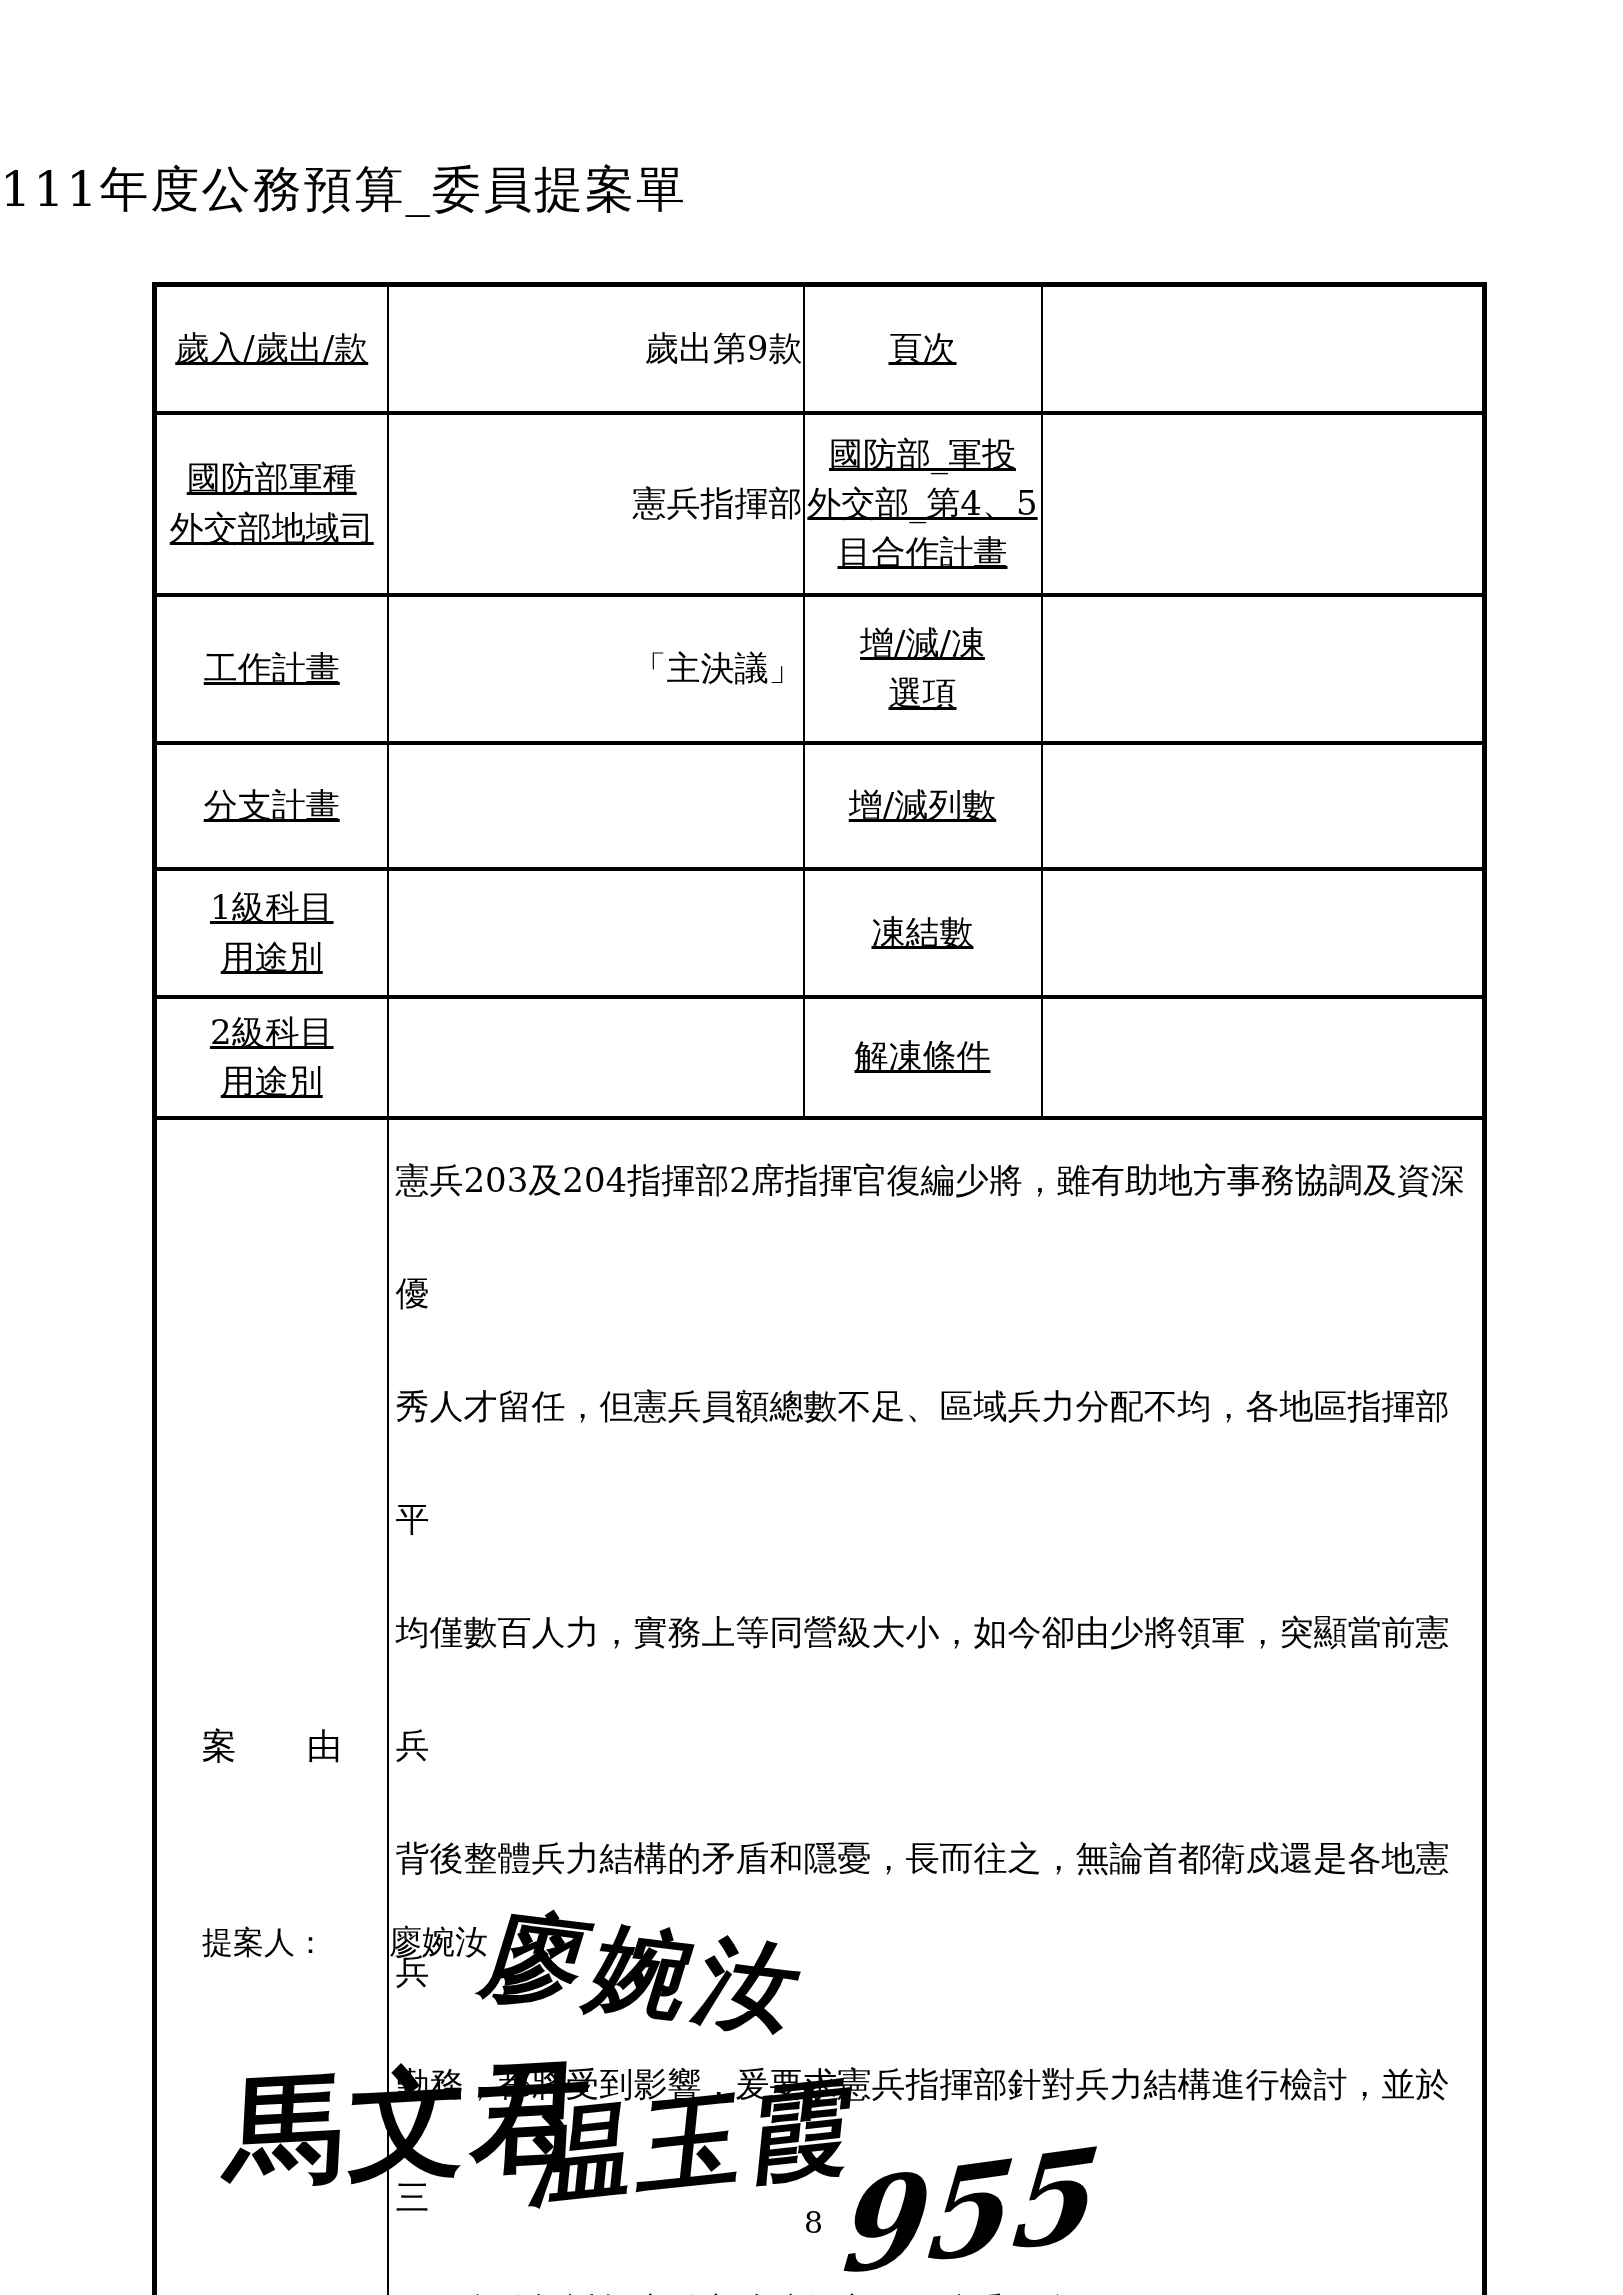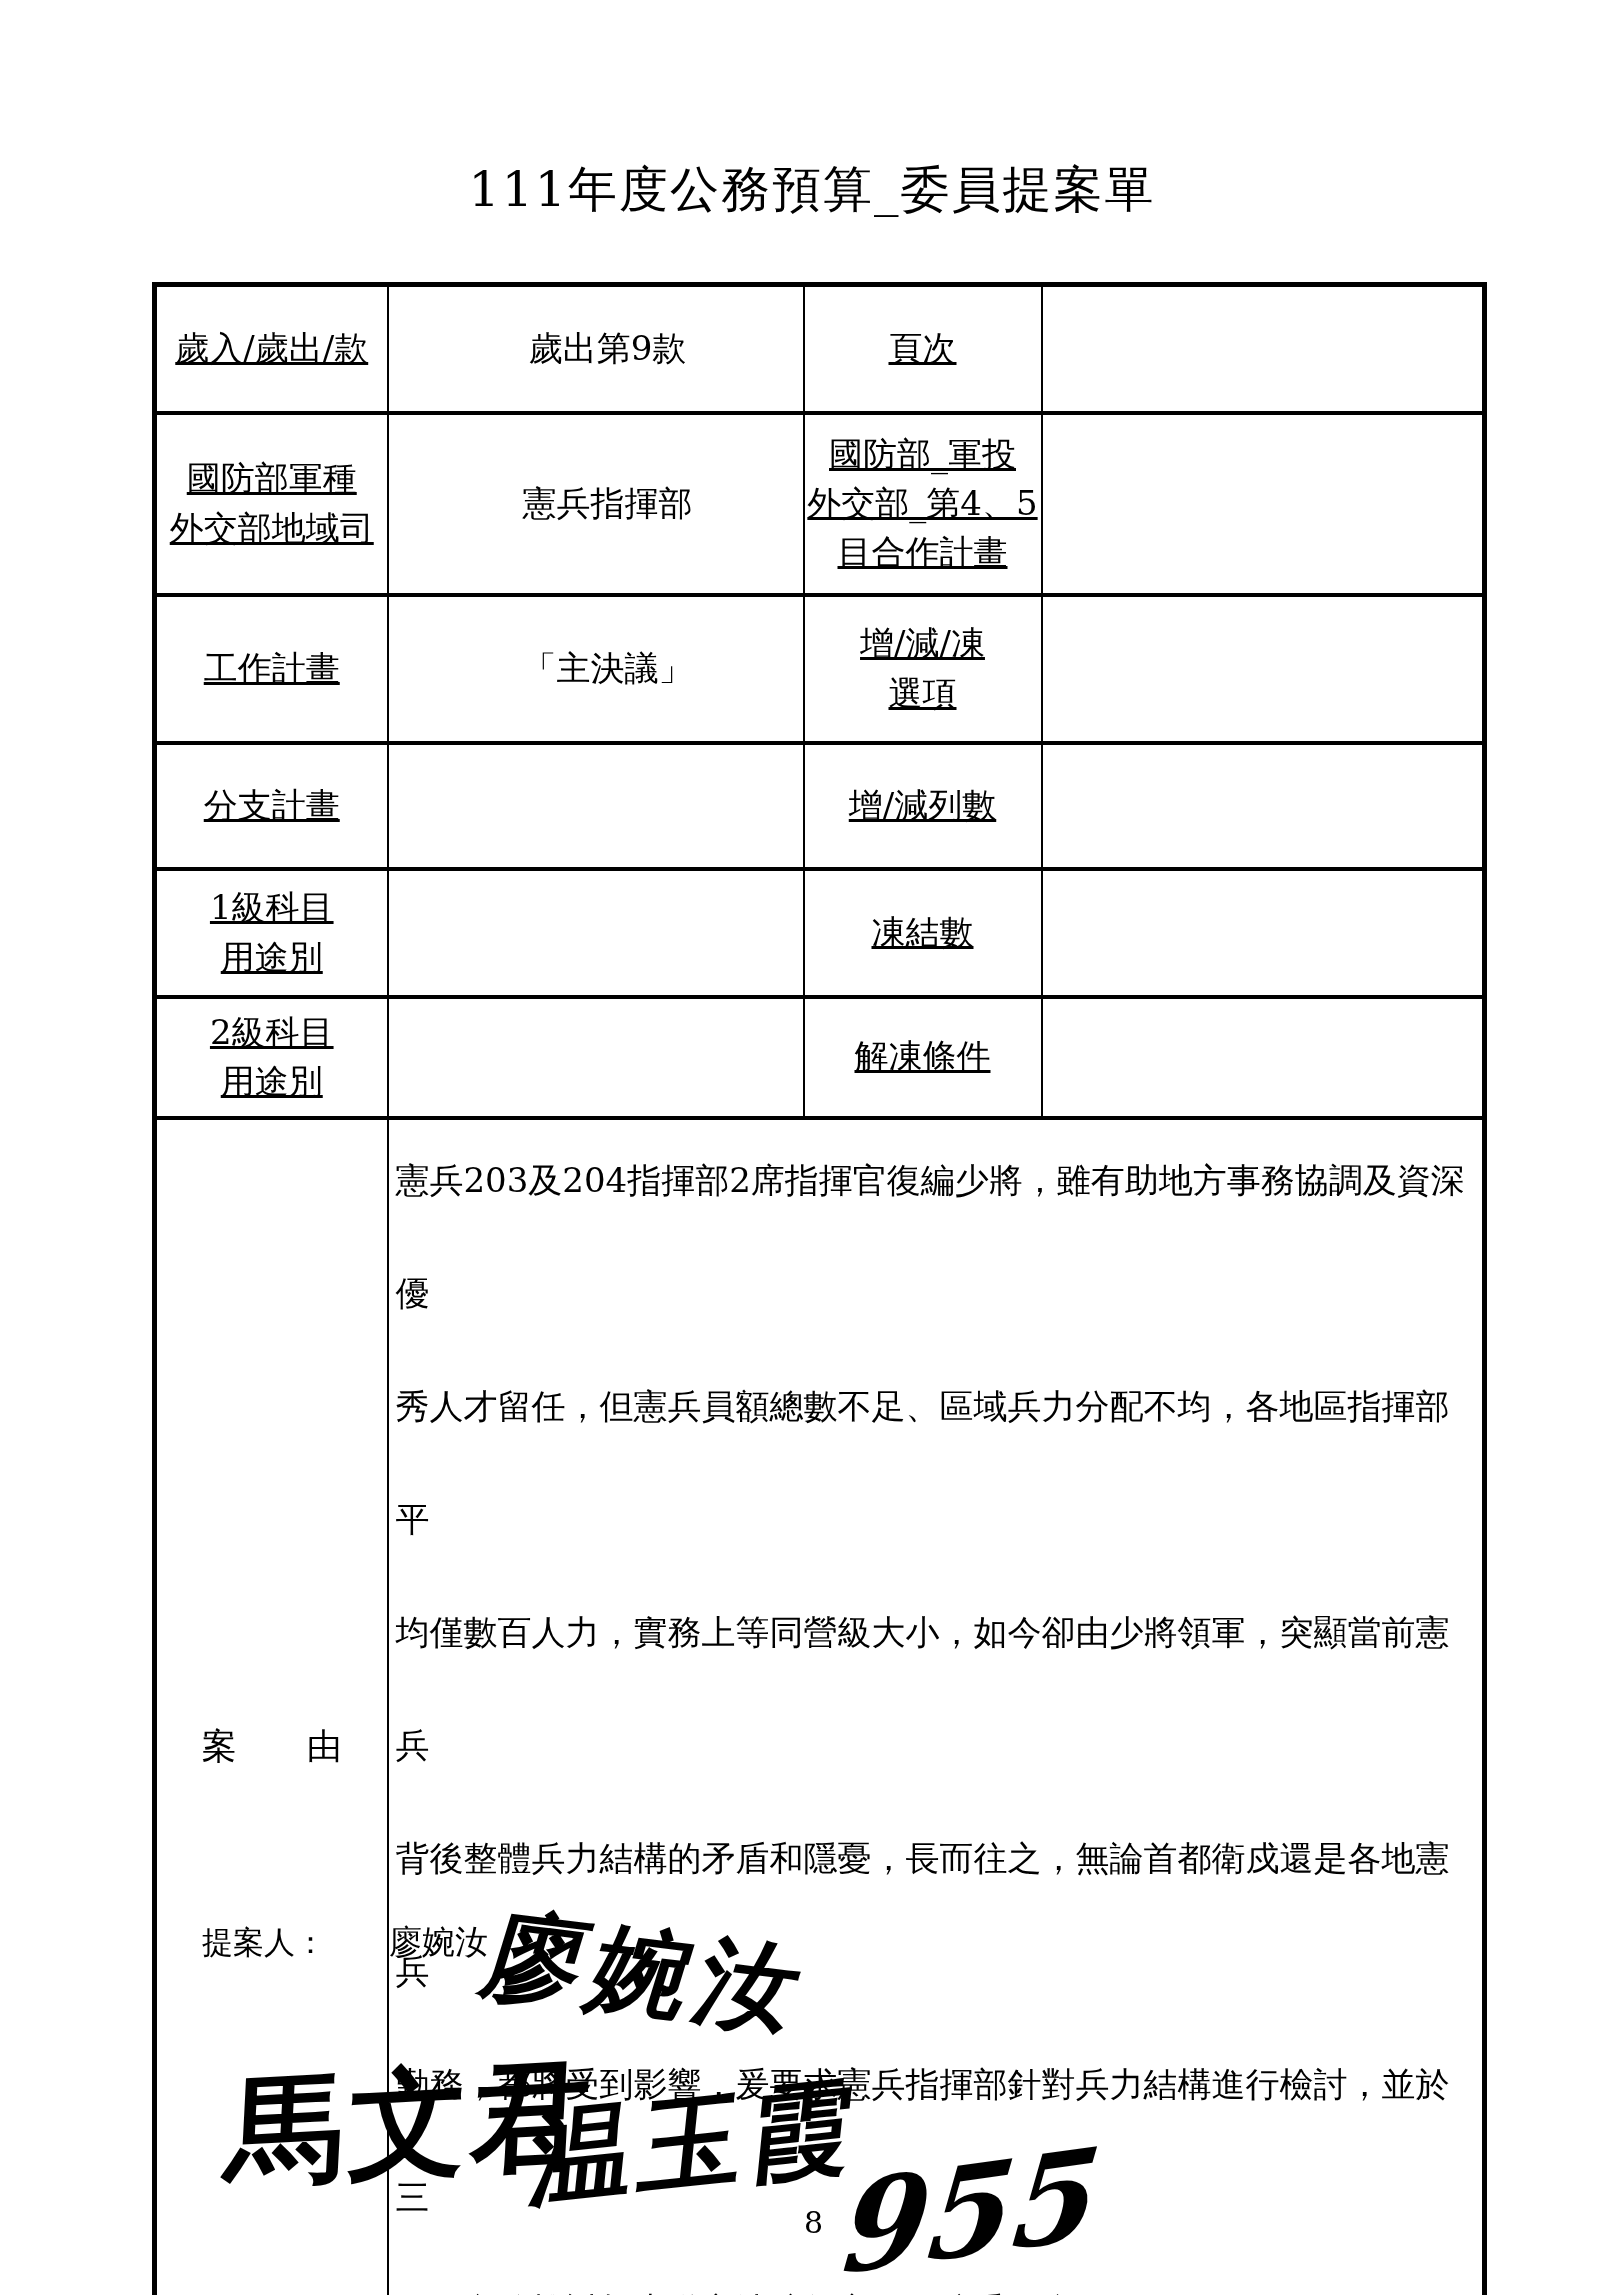--- a/index.html
+++ b/index.html
@@ -6,21 +6,21 @@
   body{
     position:relative;
     width:1624px;height:2295px;
     font-family:"DejaVu Serif","Liberation Serif",serif;
     color:#000;
     overflow:hidden;
   }
   .title{
     position:absolute;
     top:157px;left:0;width:1624px;
-    text-align:center;
+    text-align:left;
     font-size:49px;
     letter-spacing:2px;
     white-space:nowrap;
   }
   table.form{
     position:absolute;
     left:152px;top:282px;
     width:1330px;
     border-collapse:collapse;
     table-layout:fixed;
@@ -35,21 +35,21 @@
     overflow:hidden;
     vertical-align:middle;
     padding:0;
   }
   td.lbl{
     text-align:center;
     white-space:pre-line;
     text-decoration:underline;
   }
   td.val{
-    text-align:center;
+    text-align:right;
     padding-left:24px;
     white-space:pre-line;
   }
   td.case-lbl{
     text-align:center;
     font-size:35px;
   }
   td.case-text{
     text-align:left;
     padding:4.9px 11.8px 4.9px 6.9px;

